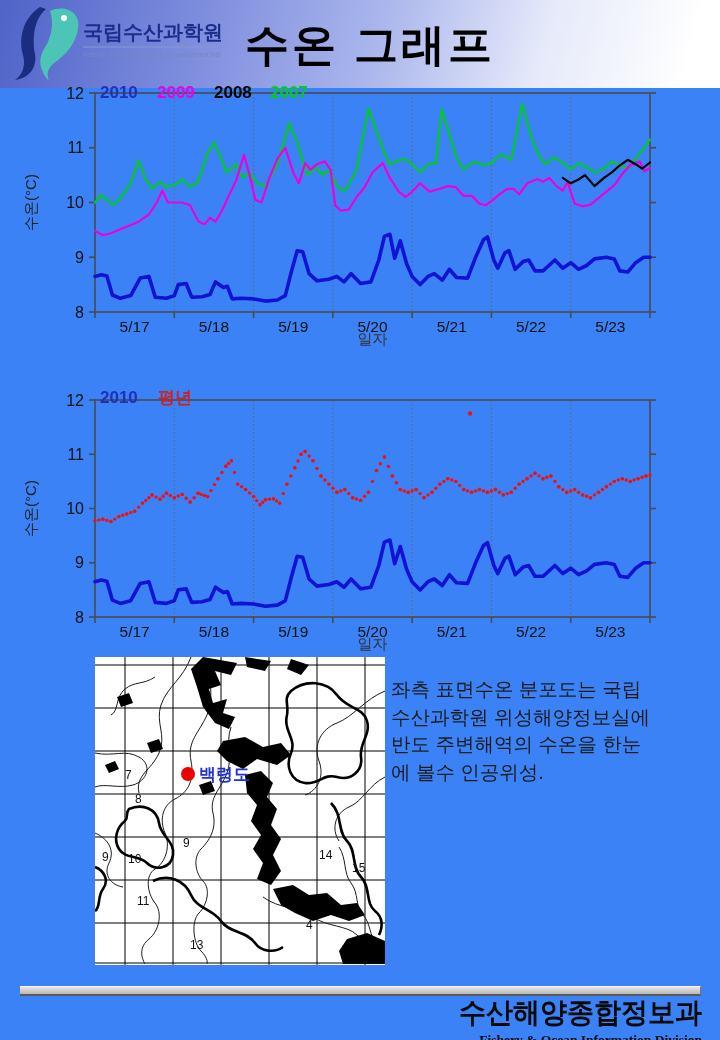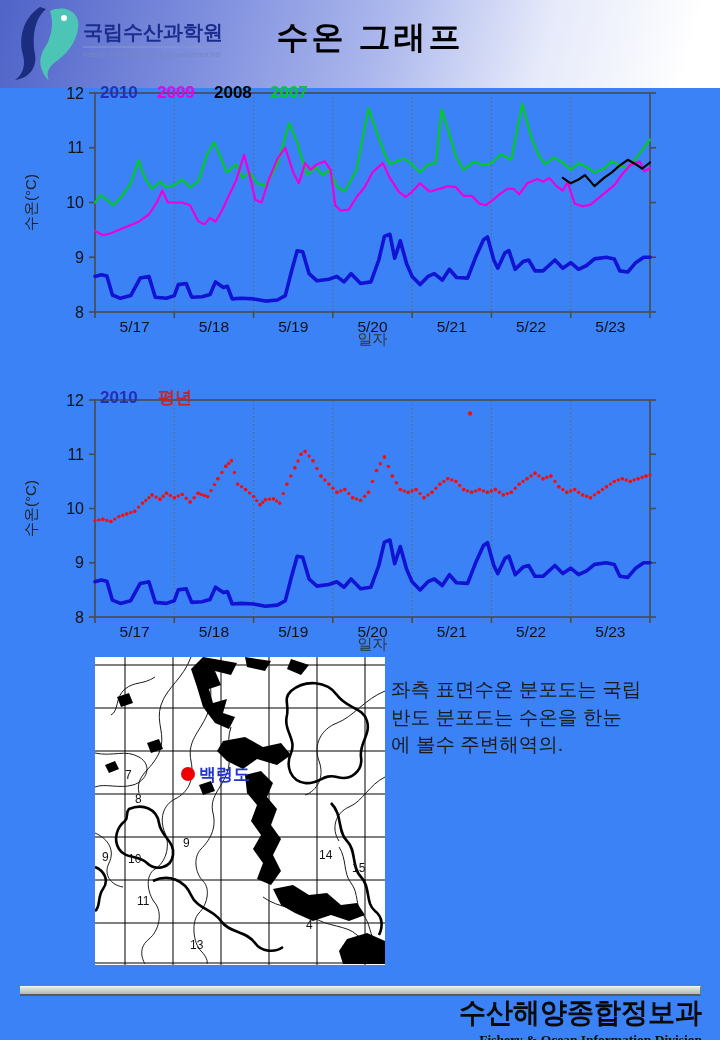--- a/index.html
+++ b/index.html
@@ -2,21 +2,21 @@
 <html><head>
 <meta charset="utf-8">
 <style>
   html,body{margin:0;padding:0;background:#888;}
   .page{position:relative;width:720px;height:1040px;background:#3b82f6;overflow:hidden;
         font-family:"Liberation Sans","DejaVu Sans",sans-serif;}
   .header{position:absolute;left:0;top:0;width:720px;height:88px;
           background:linear-gradient(105deg,#4f63c8 0%,#7e8ede 28%,#aab6ec 52%,#e6eafa 75%,#ffffff 95%);}
   .logo{position:absolute;left:6px;top:3px;width:215px;height:80px;}
   .title{position:absolute;left:160px;top:16px;width:420px;text-align:center;
-         font-size:32px;font-weight:900;color:#000;letter-spacing:3px;}
+         font-size:44px;font-weight:900;color:#000;letter-spacing:3px;}
   .chart{position:absolute;left:0;width:720px;}
   #chart1{top:83px;height:266px;}
   #chart2{top:390px;height:268px;}
   .mapbox{position:absolute;left:95px;top:657px;width:290px;height:308px;background:#fff;}
   .desc{position:absolute;left:391px;top:676px;width:322px;color:#1a1a1a;}
   .desc .dline{font-size:19.5px;line-height:27.5px;white-space:nowrap;}
   .desc .period{margin-top:12px;font-size:19.5px;}
   .fbar{position:absolute;left:20px;top:986px;width:680px;height:7px;
         background:linear-gradient(to bottom,#e8e8e8,#b6b6b6);
         border-top:1px solid #f8f8f8;border-bottom:2px solid #5a5a5a;border-right:1px solid #777;}
@@ -417,22 +417,23 @@
         <text x="257" y="215" font-size="12" fill="#111">15</text>
         <text x="211" y="272" font-size="12" fill="#111">4</text>
         <circle cx="93" cy="117" r="7" fill="#ee0000"></circle>
         <text x="104" y="123" font-size="17" font-weight="bold" fill="#2233cc">백령도</text>
       </svg>
   </div>
 
   <div class="desc">
     <div id="desc-lines">
         <div class="dline">좌측 표면수온 분포도는 국립</div>
-        <div class="dline">반도 분포도는 수온을 한눈</div>
-        <div class="dline">에 볼수 주변해역의.</div>
+        <div class="dline">수산과학원 위성해양정보실에</div>
+        <div class="dline">반도 주변해역의 수온을 한눈</div>
+        <div class="dline">에 볼수 인공위성.</div>
       </div>
   </div>
 
   <div class="fbar"></div>
 
   <div class="footer">
     <div class="dept-ko">수산해양종합정보과</div>
     <div class="dept-en">Fishery &amp; Ocean Information Division</div>
   </div>
 

